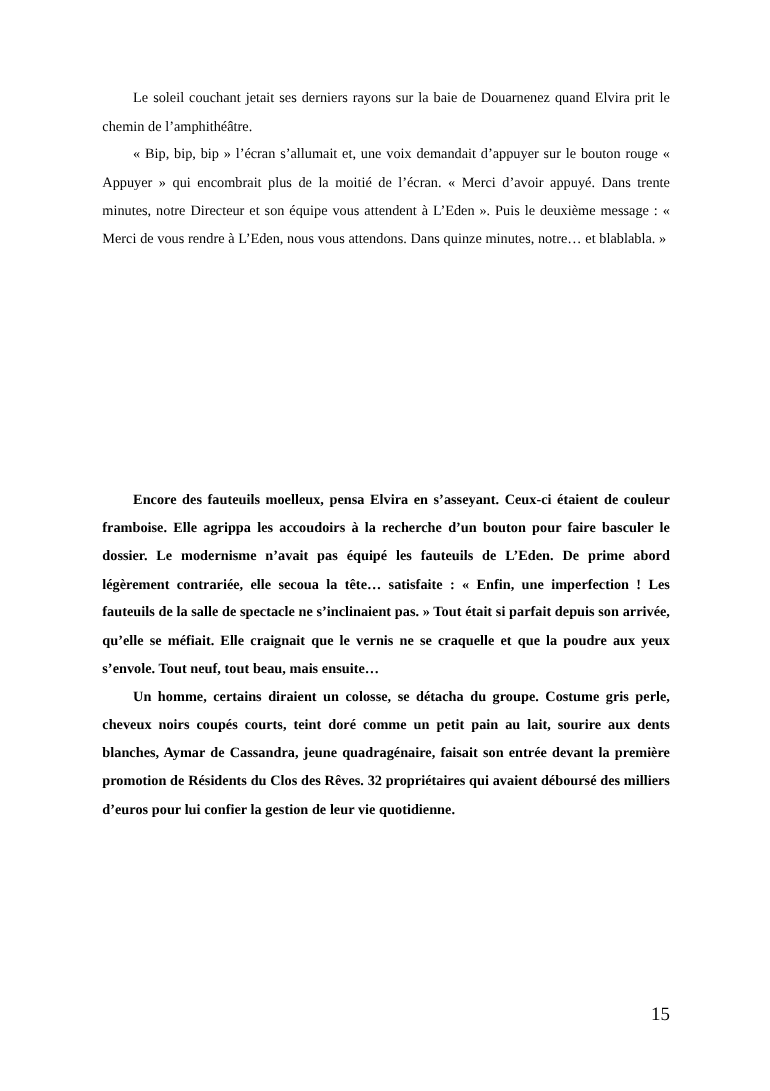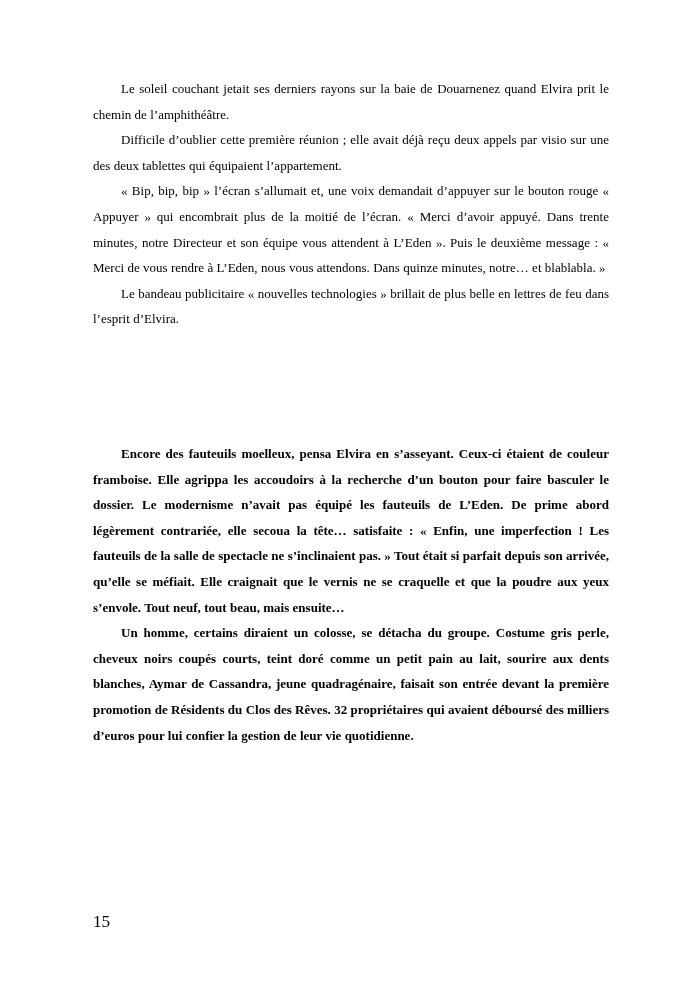--- a/index.html
+++ b/index.html
@@ -50,34 +50,33 @@
   }
 
   
   .para:last-child { margin-bottom: 0; }
 
   .folio {
     position: absolute;
     left: 93px;
     top: 911px;
     width: 516px;
+    text-align: right;
     font-size: 17.2px;
     line-height: 22px;
   }
 </style>
 </head>
 <body>
 
 <div class="page">
 
   <div class="text-block" id="block-one">
     <p class="para">Le soleil couchant jetait ses derniers rayons sur la baie de Douarnenez quand Elvira prit le chemin de l’amphithéâtre.</p>
-    <p class="para">Difficile d’oublier cette première réunion ; elle avait déjà reçu deux appels par visio sur une des deux tablettes qui équipaient l’appartement.</p>
     <p class="para">« Bip, bip, bip » l’écran s’allumait et, une voix demandait d’appuyer sur le bouton rouge « Appuyer » qui encombrait plus de la moitié de l’écran. « Merci d’avoir appuyé. Dans trente minutes, notre Directeur et son équipe vous attendent à L’Eden ». Puis le deuxième message : « Merci de vous rendre à L’Eden, nous vous attendons. Dans quinze minutes, notre… et blablabla. »</p>
-    <p class="para">Le bandeau publicitaire « nouvelles technologies » brillait de plus belle en lettres de feu dans l’esprit d’Elvira.</p>
   </div>
 
   <div class="text-block" id="block-two">
     <p class="para">Encore des fauteuils moelleux, pensa Elvira en s’asseyant. Ceux-ci étaient de couleur framboise. Elle agrippa les accoudoirs à la recherche d’un bouton pour faire basculer le dossier. Le modernisme n’avait pas équipé les fauteuils de L’Eden. De prime abord légèrement contrariée, elle secoua la tête… satisfaite : « Enfin, une imperfection ! Les fauteuils de la salle de spectacle ne s’inclinaient pas. » Tout était si parfait depuis son arrivée, qu’elle se méfiait. Elle craignait que le vernis ne se craquelle et que la poudre aux yeux s’envole. Tout neuf, tout beau, mais ensuite…</p>
     <p class="para">Un homme, certains diraient un colosse, se détacha du groupe. Costume gris perle, cheveux noirs coupés courts, teint doré comme un petit pain au lait, sourire aux dents blanches, Aymar de Cassandra, jeune quadragénaire, faisait son entrée devant la première promotion de Résidents du Clos des Rêves. 32 propriétaires qui avaient déboursé des milliers d’euros pour lui confier la gestion de leur vie quotidienne.</p>
   </div>
 
   <div class="folio">15</div>
 
 </div>

